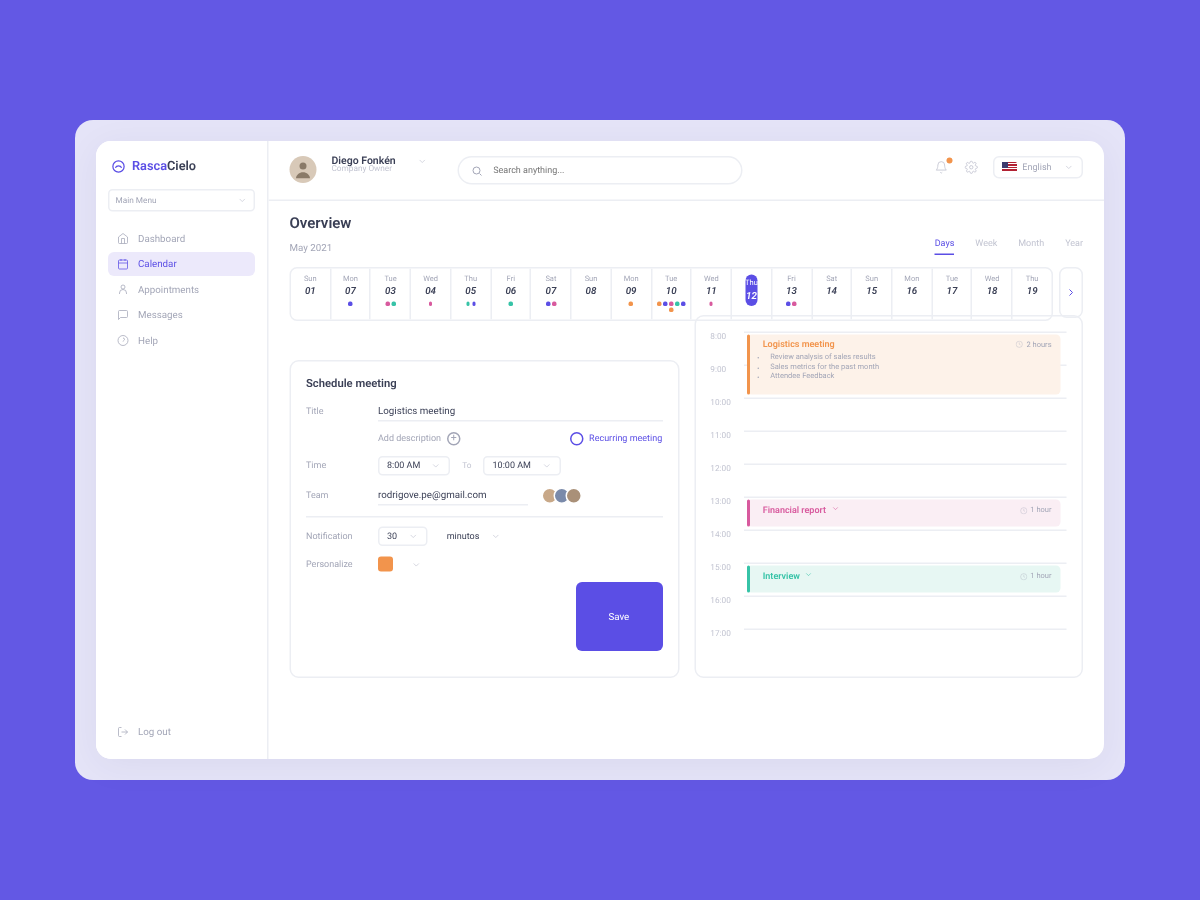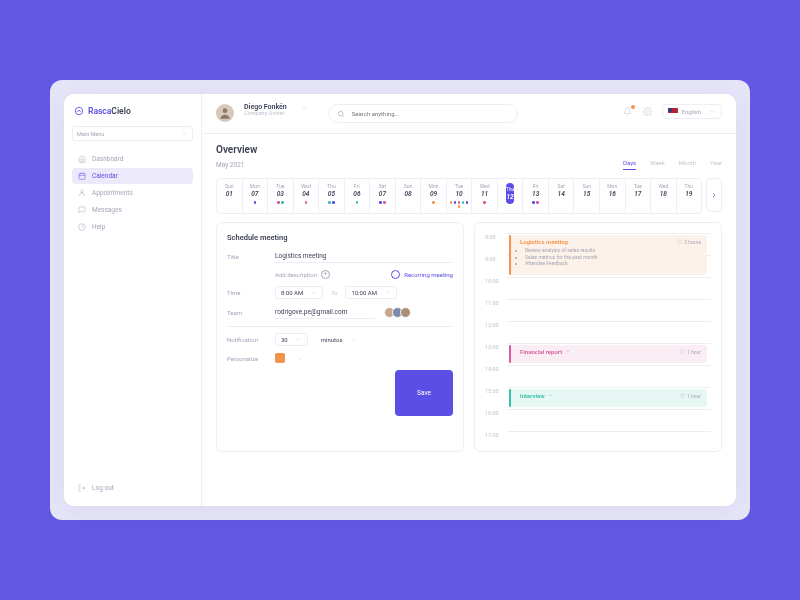--- a/index.html
+++ b/index.html
@@ -20,21 +20,21 @@
     --teal:#36c3a7;
     --teal-bg:#e7f7f3;
     --border:#eceef3;
   }
   *{box-sizing:border-box;font-family:-apple-system,BlinkMacSystemFont,'Segoe UI',Roboto,Helvetica,Arial,sans-serif;}
   body{margin:0;background:var(--bg-outer);width:800px;height:600px;overflow:hidden;display:flex;align-items:center;justify-content:center;}
   .wrap-outer{background:var(--bg-card-outer);width:700px;height:440px;border-radius:12px;padding:14px;}
   .app{background:var(--bg-app);width:100%;height:100%;border-radius:10px;display:flex;overflow:hidden;box-shadow:0 4px 24px rgba(50,50,93,.06);}
 
   
-  .sidebar{width:138px;background:var(--bg-app);border-right:1px solid var(--border);display:flex;flex-direction:column;padding:12px 8px 10px 8px;}
+  .sidebar{width:115px;background:var(--bg-app);border-right:1px solid var(--border);display:flex;flex-direction:column;padding:12px 8px 10px 8px;}
   .logo{display:flex;align-items:center;gap:4px;font-size:8.5px;font-weight:600;padding:0 2px 10px 2px;}
   .logo svg{width:10px;height:10px;}
   .menu-select{font-size:5.5px;color:var(--text-muted);border:1px solid var(--border);border-radius:3px;padding:3px 4px;margin-bottom:10px;display:flex;align-items:center;justify-content:space-between;}
   .nav{display:flex;flex-direction:column;gap:1px;}
   .nav-item{display:flex;align-items:center;gap:6px;font-size:6.5px;color:var(--text-muted);padding:4px 6px;border-radius:4px;cursor:pointer;}
   .nav-item.active{background:var(--primary-light);color:var(--primary);}
   .nav-item svg{width:8px;height:8px;stroke:currentColor;fill:none;stroke-width:1.5;}
   .logout{margin-top:auto;display:flex;align-items:center;gap:6px;font-size:6.5px;color:var(--text-muted);padding:4px 6px;}
   .logout svg{width:8px;height:8px;stroke:currentColor;fill:none;stroke-width:1.5;}
 
@@ -74,21 +74,21 @@
   .day:last-child{border-right:none;}
   .day .dw{font-size:5px;}
   .day .dn{font-size:6.5px;font-weight:600;color:var(--text);margin-top:1px;font-style:italic;}
   .day.today .pill{background:var(--primary);color:#fff;border-radius:4px;padding:3px 0;display:flex;flex-direction:column;align-items:center;}
   .day.today .dw,.day.today .dn{color:#fff;}
   .dots{display:flex;gap:1.5px;margin-top:3px;flex-wrap:wrap;justify-content:center;max-width:20px;}
   .dot{width:2.5px;height:2.5px;border-radius:50%;}
   .arrow-next{width:16px;height:34px;border:1px solid var(--border);border-radius:5px;display:flex;align-items:center;justify-content:center;color:var(--primary);}
 
   
-  .cols{display:flex;gap:10px;height:230px;}
+  .cols{display:flex;gap:10px;height:230px;align-items:flex-end;}
   .panel{border:1px solid var(--border);border-radius:6px;padding:10px;}
   .schedule{flex:1;}
   .timeline{flex:1;overflow:hidden;position:relative;}
   .sec-title{font-size:7.5px;font-weight:600;color:var(--text);margin-bottom:8px;}
   .form-row{display:flex;align-items:center;gap:8px;margin-bottom:7px;font-size:6px;}
   .form-row .lbl{width:40px;color:var(--text-muted);}
   .txt-input{flex:1;border:none;border-bottom:1px solid var(--border);padding:2px 0;font-size:6.5px;color:var(--text);outline:none;}
   .add-desc{display:flex;align-items:center;gap:4px;font-size:6px;color:var(--text-muted);}
   .plus-circ{width:9px;height:9px;border:1px solid var(--text-muted);border-radius:50%;display:flex;align-items:center;justify-content:center;font-size:7px;line-height:1;}
   .recur{display:flex;align-items:center;gap:4px;font-size:6px;color:var(--primary);margin-left:auto;}

